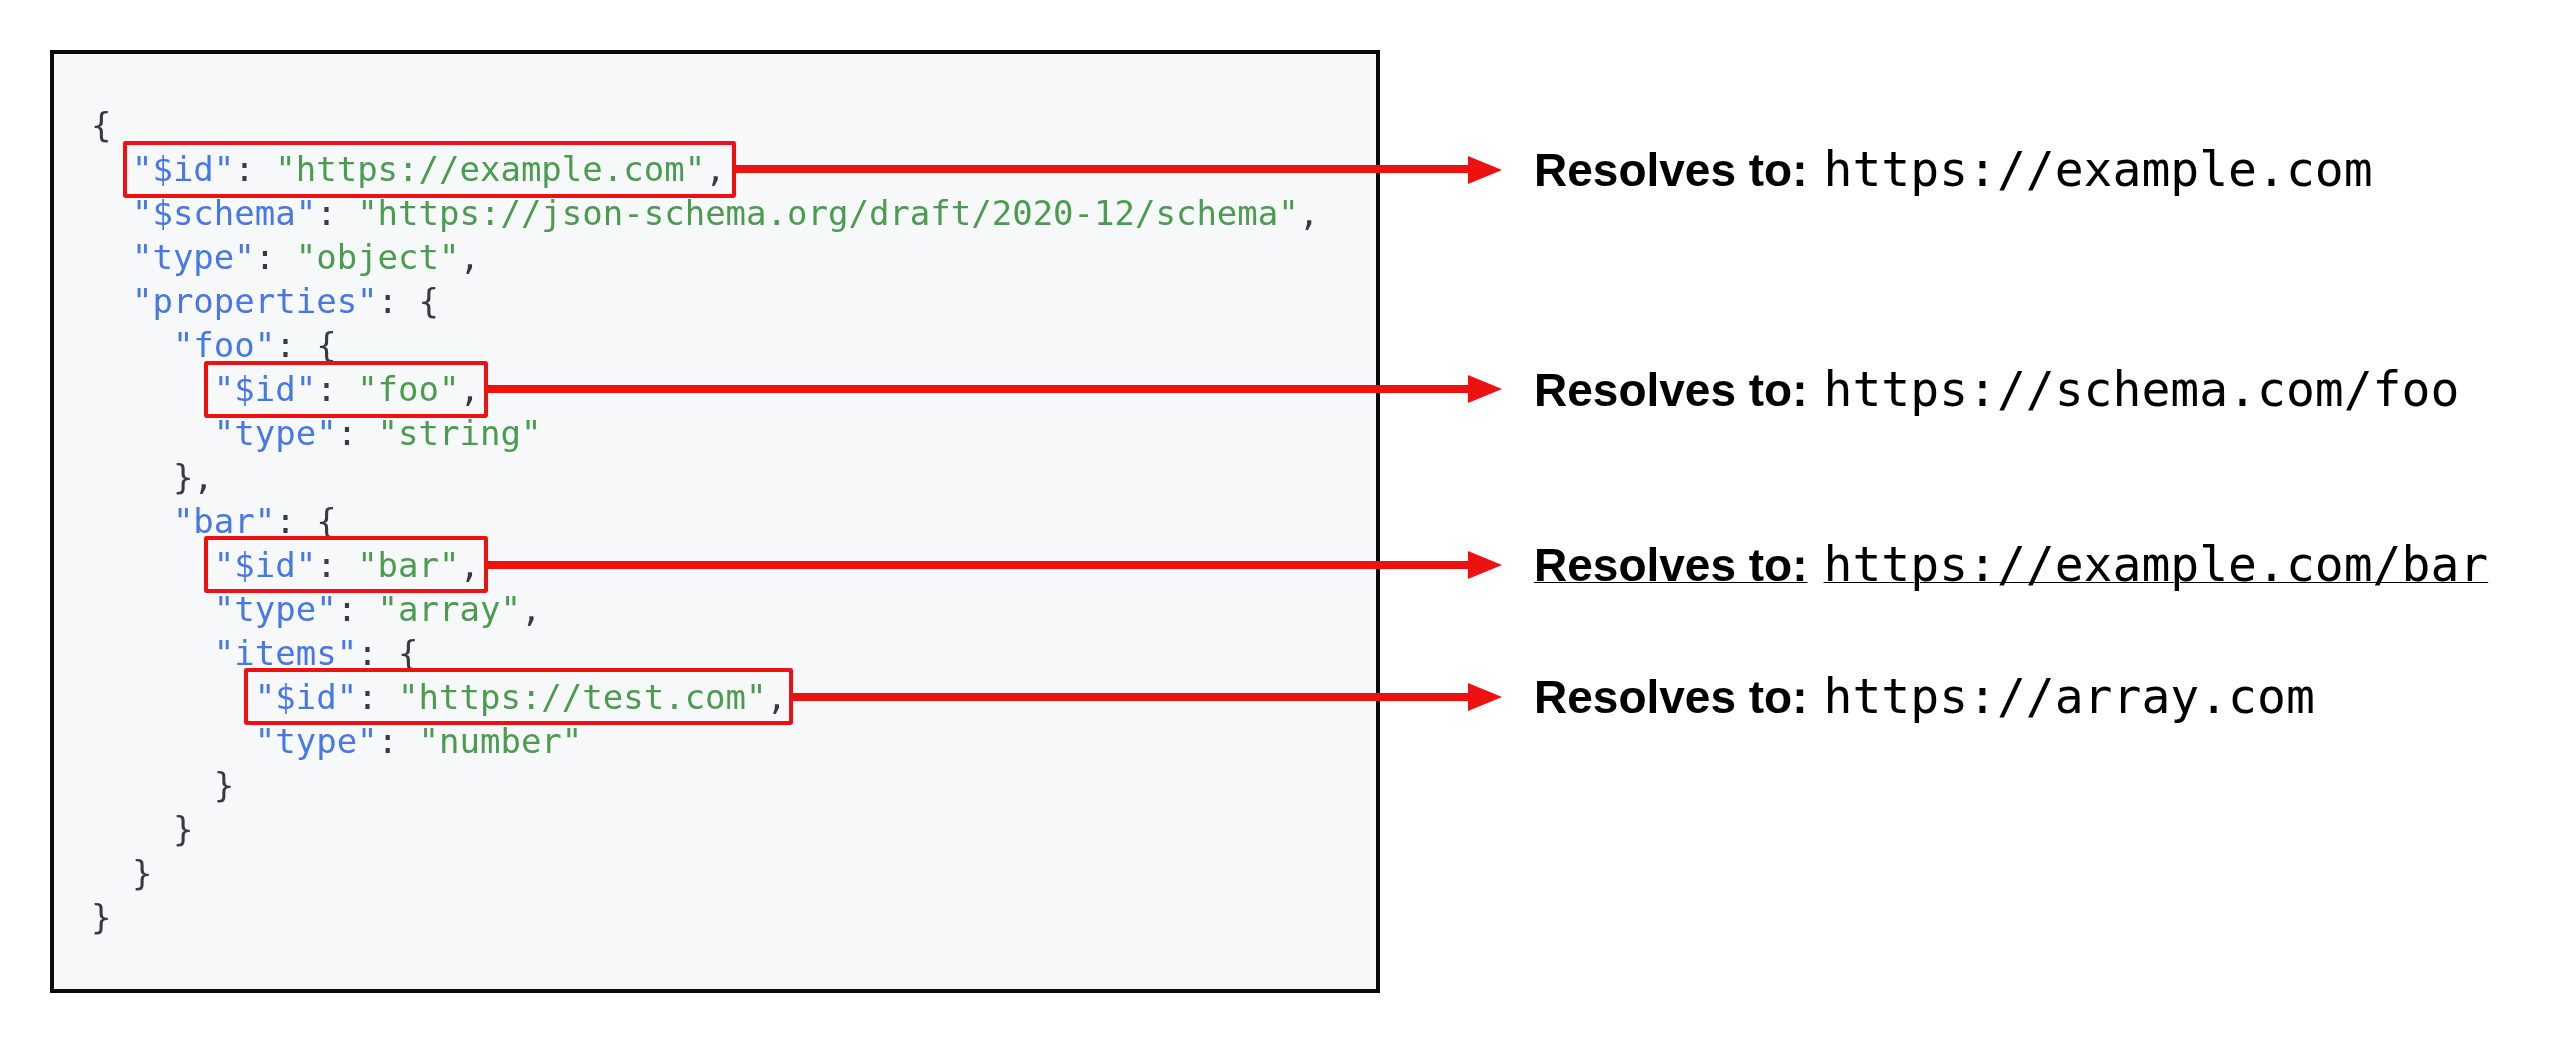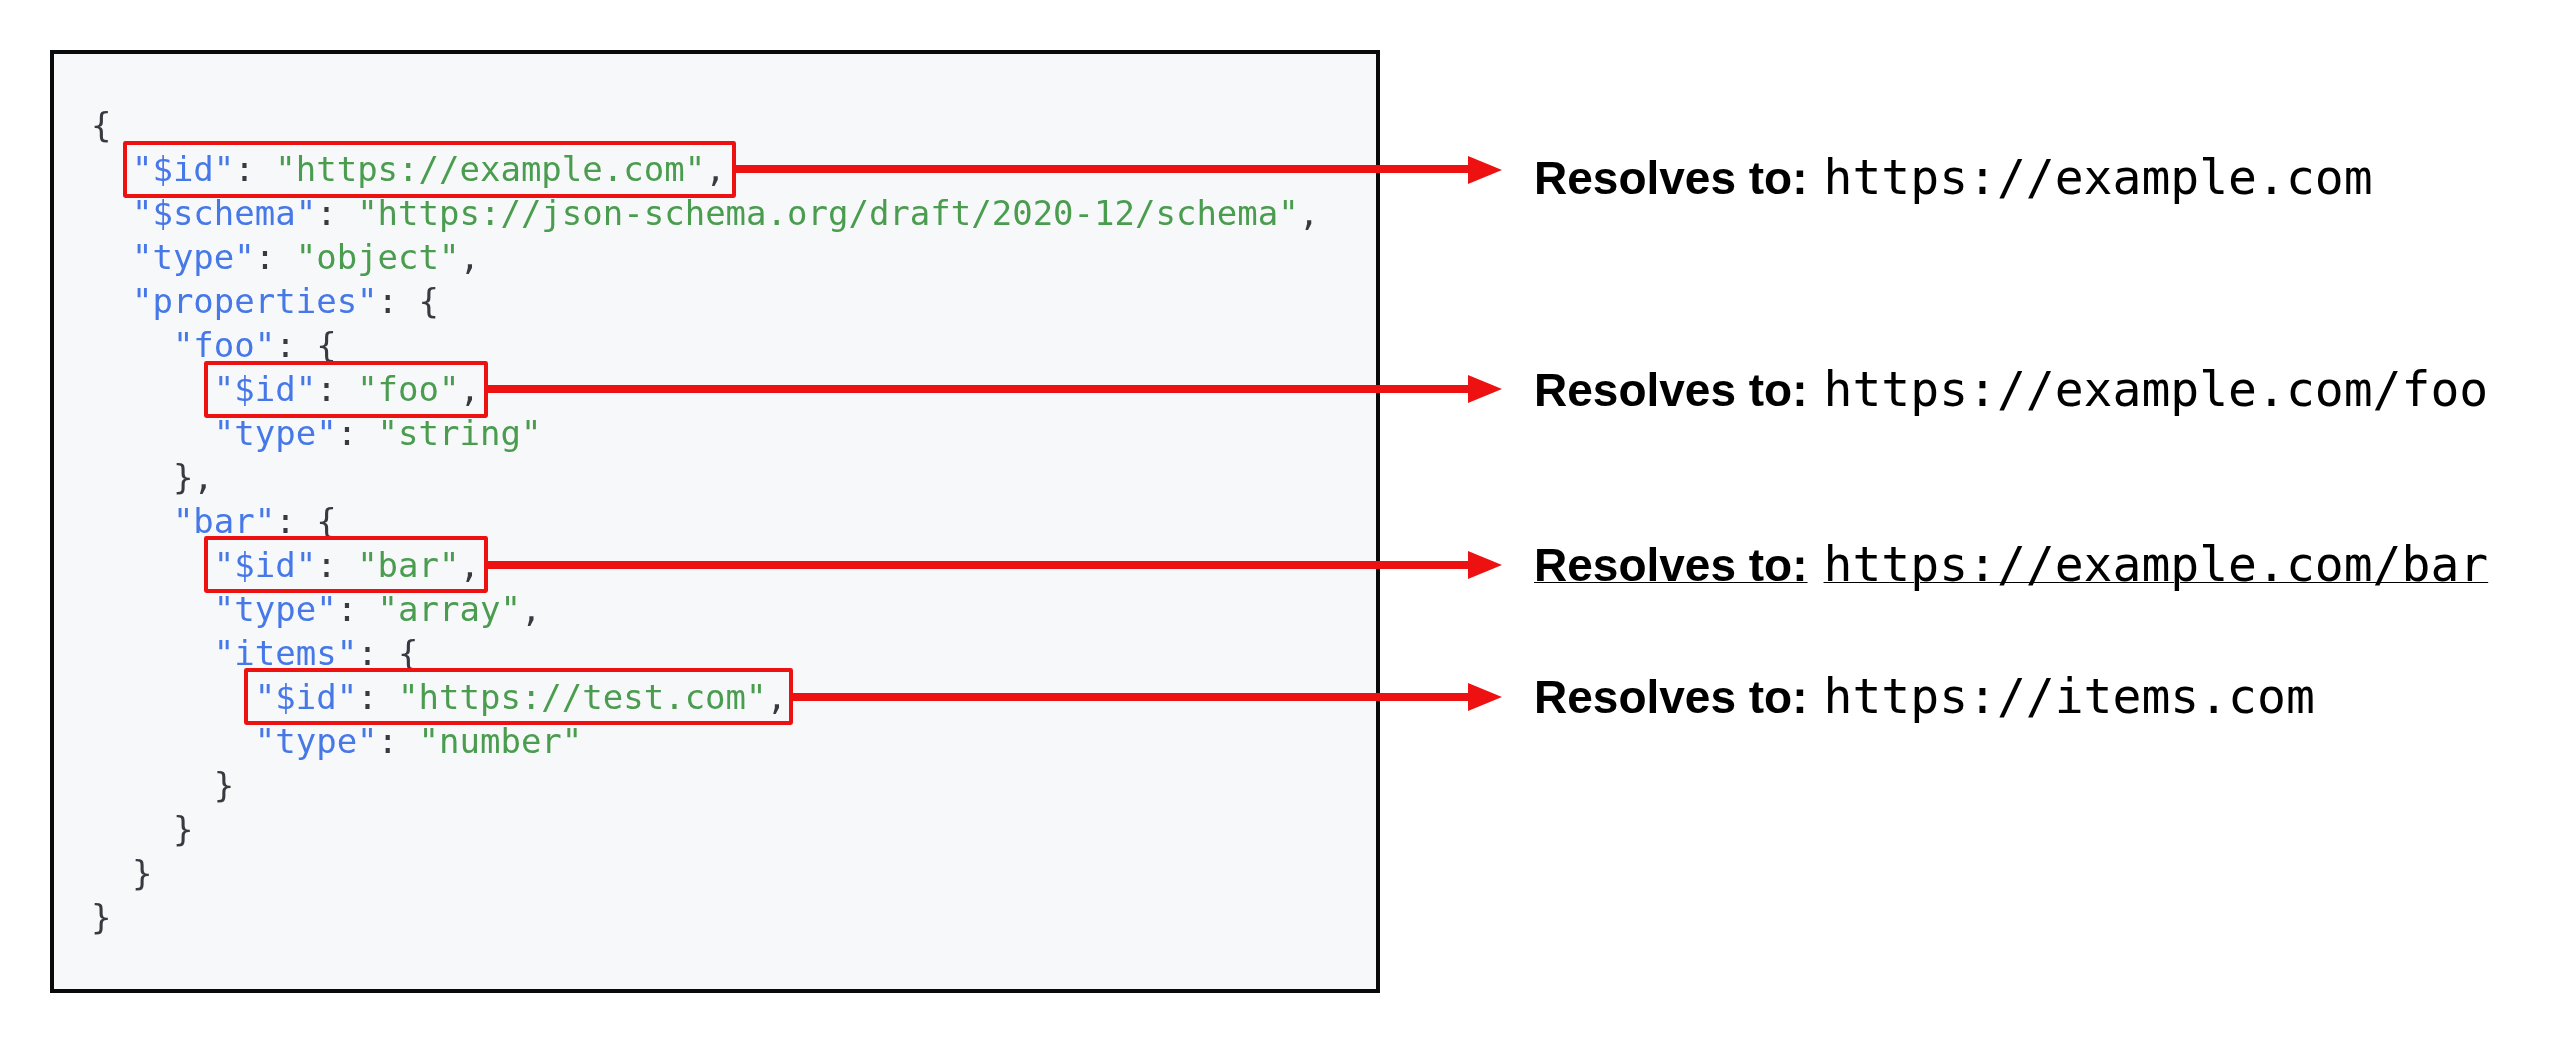--- a/index.html
+++ b/index.html
@@ -104,27 +104,27 @@
   <div class="arrow-line" style="left:732px; top:165px;  width:738px;"></div>
   <div class="arrow-line" style="left:487px;  top:385px;  width:984px;"></div>
   <div class="arrow-line" style="left:487px;  top:561px;  width:984px;"></div>
   <div class="arrow-line" style="left:792px; top:693px; width:678px;"></div>
 
   <div class="arrow-head" style="left:1468px; top:156px;"></div>
   <div class="arrow-head" style="left:1468px; top:375px;"></div>
   <div class="arrow-head" style="left:1468px; top:551px;"></div>
   <div class="arrow-head" style="left:1468px; top:683px;"></div>
 
-  <div class="ann" style="top:144px;">
+  <div class="ann" style="top:136px;">
     <span class="ann-b">Resolves to:</span><span class="ann-u">https://example.com</span>
   </div>
   <div class="ann" style="top:356px;">
-    <span class="ann-b">Resolves to:</span><span class="ann-u">https://example.com/foo</span>
+    <span class="ann-b">Resolves to:</span><span class="ann-u">https://schema.com/foo</span>
   </div>
   <div class="ann" style="top:531px;text-decoration:underline;">
     <span class="ann-b">Resolves to:</span><span class="ann-u">https://example.com/bar</span>
   </div>
   <div class="ann" style="top:663px;">
-    <span class="ann-b">Resolves to:</span><span class="ann-u">https://items.com</span>
+    <span class="ann-b">Resolves to:</span><span class="ann-u">https://array.com</span>
   </div>
 
 </div>
 
 
 </body></html>

